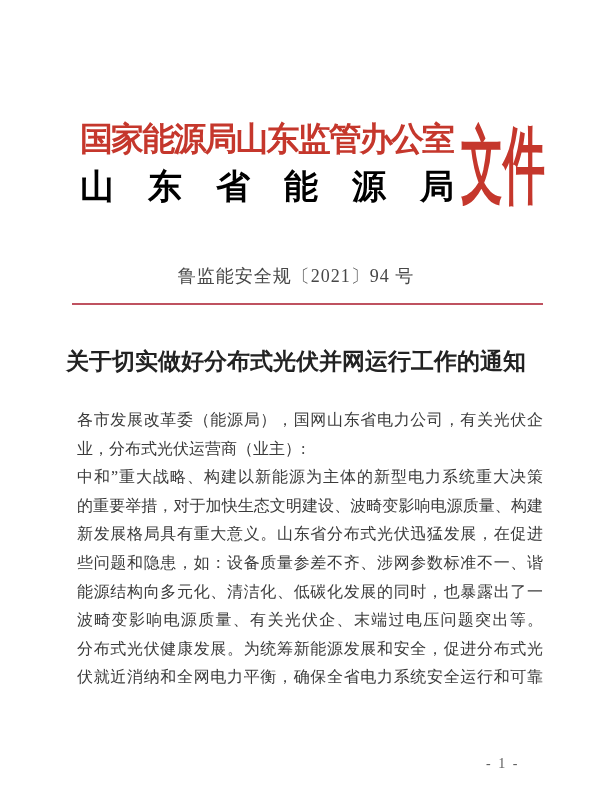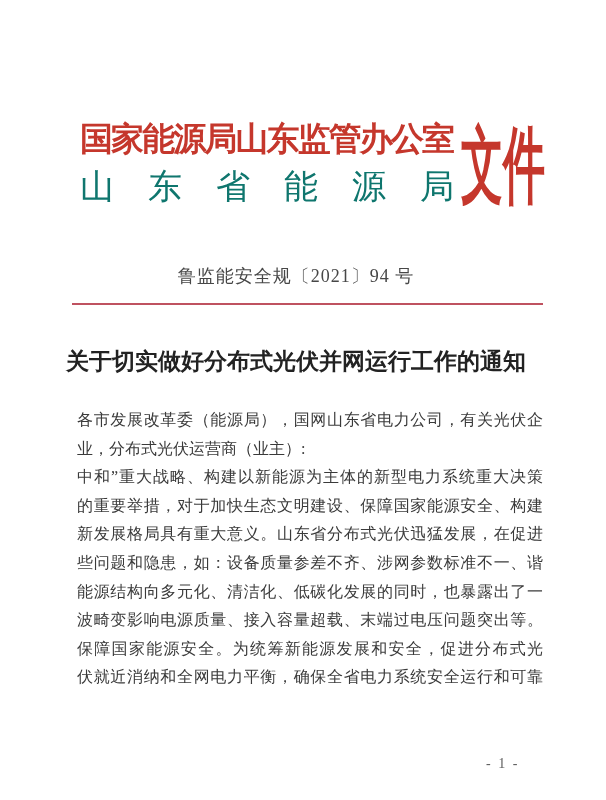--- a/index.html
+++ b/index.html
@@ -29,22 +29,22 @@
     color: #c5372c;
     letter-spacing: -3px;
     line-height: 46px;
     white-space: nowrap;
     text-align: justify;
     text-align-last: justify;
     width: 372px;
   }
   .agency-line2 {
     font-size: 34px;
-    font-weight: 400;
-    color: #0f766e;
+    font-weight: 700;
+    color: #000000;
     letter-spacing: -2px;
     line-height: 50px;
     white-space: nowrap;
     text-align: justify;
     text-align-last: justify;
     width: 372px;
   }
   .doc-type {
     position: absolute;
     left: 461px;
@@ -144,24 +144,24 @@
   <div class="doc-number">鲁监能安全规〔2021〕94 号</div>
 
   <div class="red-rule"></div>
 
   <div class="doc-title">关于切实做好分布式光伏并网运行工作的通知</div>
 
   <div class="body-block">
     <div class="body-line">各市发展改革委（能源局），国网山东省电力公司，有关光伏企</div>
     <div class="body-line short">业，分布式光伏运营商（业主）:</div>
     <div class="body-line">中和”重大战略、构建以新能源为主体的新型电力系统重大决策</div>
-    <div class="body-line">的重要举措，对于加快生态文明建设、保障国家能源安全、构建</div>
+    <div class="body-line">的重要举措，对于加快生态文明建设、波畸变影响电源质量、构建</div>
     <div class="body-line">新发展格局具有重大意义。山东省分布式光伏迅猛发展，在促进</div>
     <div class="body-line">些问题和隐患，如：设备质量参差不齐、涉网参数标准不一、谐</div>
     <div class="body-line">能源结构向多元化、清洁化、低碳化发展的同时，也暴露出了一</div>
-    <div class="body-line">波畸变影响电源质量、接入容量超载、末端过电压问题突出等。</div>
-    <div class="body-line">保障国家能源安全。为统筹新能源发展和安全，促进分布式光</div>
+    <div class="body-line">波畸变影响电源质量、有关光伏企、末端过电压问题突出等。</div>
+    <div class="body-line">分布式光伏健康发展。为统筹新能源发展和安全，促进分布式光</div>
     <div class="body-line">伏就近消纳和全网电力平衡，确保全省电力系统安全运行和可靠</div>
   </div>
 
   <div class="page-number">- 1 -</div>
 
 </div>
 
 </body></html>

